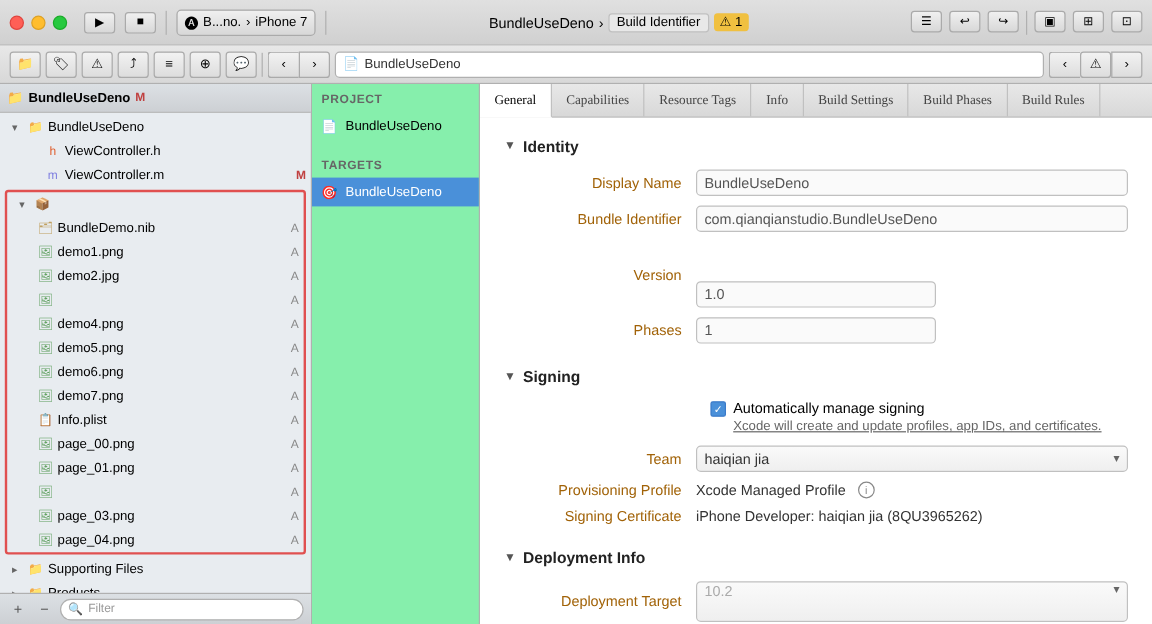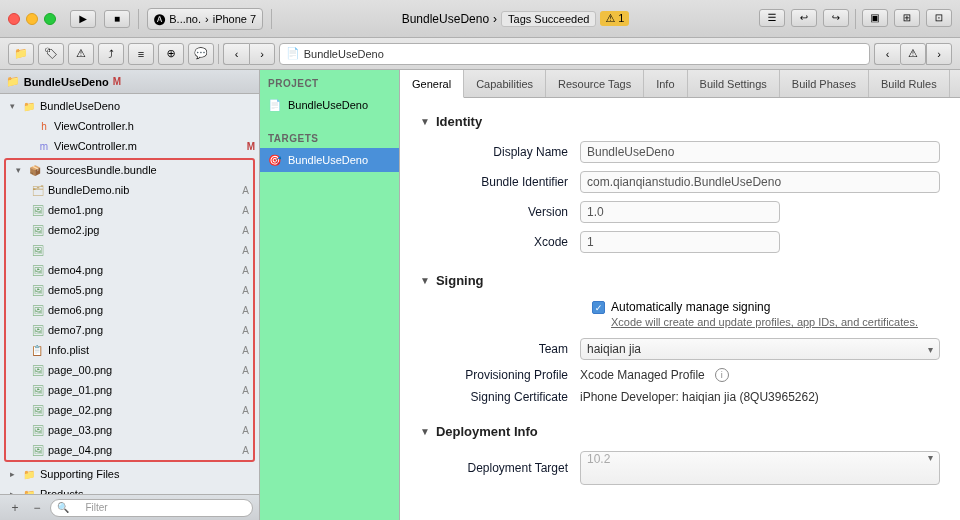--- a/index.html
+++ b/index.html
@@ -115,20 +115,21 @@
       overflow: hidden;
     }
 
     
     .tabs-row {
       display: flex;
       align-items: stretch;
       background: linear-gradient(to bottom, #e8e8e8, #d8d8d8);
       border-bottom: 1px solid #b0b0b0;
       height: 28px;
+      font-family: Liberation Serif, serif;
     }
     .tab {
       display: flex;
       align-items: center;
       padding: 0 12px;
       font-size: 11px;
       cursor: pointer;
       border-right: 1px solid #c0c0c0;
       color: #444;
       white-space: nowrap;
@@ -138,21 +139,21 @@
     
     .content-area { flex: 1; overflow-y: auto; padding: 16px 20px; }
 
     
     .section-header { display: flex; align-items: center; gap: 6px; margin-bottom: 12px; margin-top: 16px; font-size: 13px; font-weight: 600; color: #222; }
     .section-header:first-child { margin-top: 0; }
     .triangle { font-size: 10px; color: #555; cursor: pointer; }
 
     
     .form-row { display: flex; align-items: center; margin-bottom: 8px; }
-    .form-label { width: 160px; text-align: right; font-size: 12px; color: #0f172a; padding-right: 12px; flex-shrink: 0; }
+    .form-label { width: 160px; text-align: right; font-size: 12px; color: #a16207; padding-right: 12px; flex-shrink: 0; }
     .form-input { flex: 1; height: 22px; border: 1px solid #c0c0c0; border-radius: 4px; background: #fafafa; padding: 0 6px; font-size: 12px; color: #555; }
 
     
     .signing-auto { display: flex; align-items: flex-start; margin-left: 172px; margin-bottom: 10px; gap: 6px; font-size: 12px; }
     .signing-checkbox { width: 13px; height: 13px; background: #4a90d9; border: 1px solid #3a7ac9; border-radius: 2px; display: flex; align-items: center; justify-content: center; color: white; font-size: 9px; flex-shrink: 0; margin-top: 1px; }
     .signing-auto-sub { font-size: 11px; color: #666; margin-top: 2px; text-decoration: underline; }
 
     .team-select { flex: 1; height: 22px; border: 1px solid #c0c0c0; border-radius: 4px; background: linear-gradient(to bottom, #fafafa, #efefef); padding: 0 6px; font-size: 12px; color: #333; display: flex; align-items: center; justify-content: space-between; cursor: pointer; }
     .team-select-arrow { font-size: 10px; color: #666; }
 
@@ -187,21 +188,21 @@
   <div class="scheme-btn">
     <span>🅐</span>
     <span>B...no.</span>
     <span>›</span>
     <span>iPhone 7</span>
   </div>
   <div class="title-sep"></div>
   <div class="title-center">
     <span>BundleUseDeno</span>
     <span>›</span>
-    <span class="build-status">Tags Succeeded</span>
+    <span class="build-status">Build Identifier</span>
     <span class="warning-badge">⚠ 1</span>
   </div>
   <div class="title-right">
     <div class="title-btn">☰</div>
     <div class="title-btn">↩</div>
     <div class="title-btn">↪</div>
     <div class="title-sep"></div>
     <div class="title-btn">▣</div>
     <div class="title-btn">⊞</div>
     <div class="title-btn">⊡</div>
@@ -260,21 +261,20 @@
         <span class="file-icon icon-file-obj">m</span>
         <span class="tree-label">ViewController.m</span>
         <span class="m-badge tree-badge">M</span>
       </div>
 
       <div class="bundle-group">
         <div class="tree-item">
           <span class="indent" style="width:4px"></span>
           <span class="arrow">▾</span>
           <span class="file-icon icon-folder">📦</span>
-          <span class="tree-label">SourcesBundle.bundle</span>
         </div>
         <div class="tree-item">
           <span class="indent" style="width:18px"></span>
           <span class="file-icon icon-file-nib">🗂</span>
           <span class="tree-label">BundleDemo.nib</span>
           <span class="tree-badge">A</span>
         </div>
         <div class="tree-item">
           <span class="indent" style="width:18px"></span>
           <span class="file-icon icon-file-img">🖼</span>
@@ -330,21 +330,20 @@
         </div>
         <div class="tree-item">
           <span class="indent" style="width:18px"></span>
           <span class="file-icon icon-file-img">🖼</span>
           <span class="tree-label">page_01.png</span>
           <span class="tree-badge">A</span>
         </div>
         <div class="tree-item">
           <span class="indent" style="width:18px"></span>
           <span class="file-icon icon-file-img">🖼</span>
-          <span class="tree-label">page_02.png</span>
           <span class="tree-badge">A</span>
         </div>
         <div class="tree-item">
           <span class="indent" style="width:18px"></span>
           <span class="file-icon icon-file-img">🖼</span>
           <span class="tree-label">page_03.png</span>
           <span class="tree-badge">A</span>
         </div>
         <div class="tree-item">
           <span class="indent" style="width:18px"></span>
@@ -366,21 +365,21 @@
         <span class="arrow">▸</span>
         <span class="file-icon icon-folder">📁</span>
         <span class="tree-label">Products</span>
       </div>
     </div>
     <div class="sidebar-footer">
       <div class="sidebar-footer-btn">+</div>
       <div class="sidebar-footer-btn">−</div>
       <div class="filter-box">
         <span>🔍</span>
-        <span style="margin-left:16px;">Filter</span>
+        <span style="margin-left:4px;">Filter</span>
       </div>
     </div>
   </div>
 
   <div class="center-nav">
     <div class="nav-section">PROJECT</div>
     <div class="nav-item">
       <span class="nav-item-icon">📄</span>
       <span>BundleUseDeno</span>
     </div>
@@ -429,24 +428,24 @@
       <div class="form-row">
         <label class="form-label">Display Name</label>
         <input class="form-input" type="text" value="BundleUseDeno" style="">
       </div>
       <div class="form-row">
         <label class="form-label">Bundle Identifier</label>
         <input class="form-input" type="text" value="com.qianqianstudio.BundleUseDeno" style="">
       </div>
       <div class="form-row">
         <label class="form-label">Version</label>
-        <input class="form-input" type="text" style="max-width: 200px;" value="1.0">
-      </div>
-      <div class="form-row">
-        <label class="form-label">Xcode</label>
+        <input class="form-input" type="text" style="max-width: 200px; margin-top: 33px;" value="1.0">
+      </div>
+      <div class="form-row">
+        <label class="form-label">Phases</label>
         <input class="form-input" type="text" style="max-width: 200px;" value="1">
       </div>
 
       <div class="section-header" style="margin-top:20px;">
         <span class="triangle">▼</span>
         <span>Signing</span>
       </div>
 
       <div class="signing-auto">
         <div class="signing-checkbox">✓</div>

